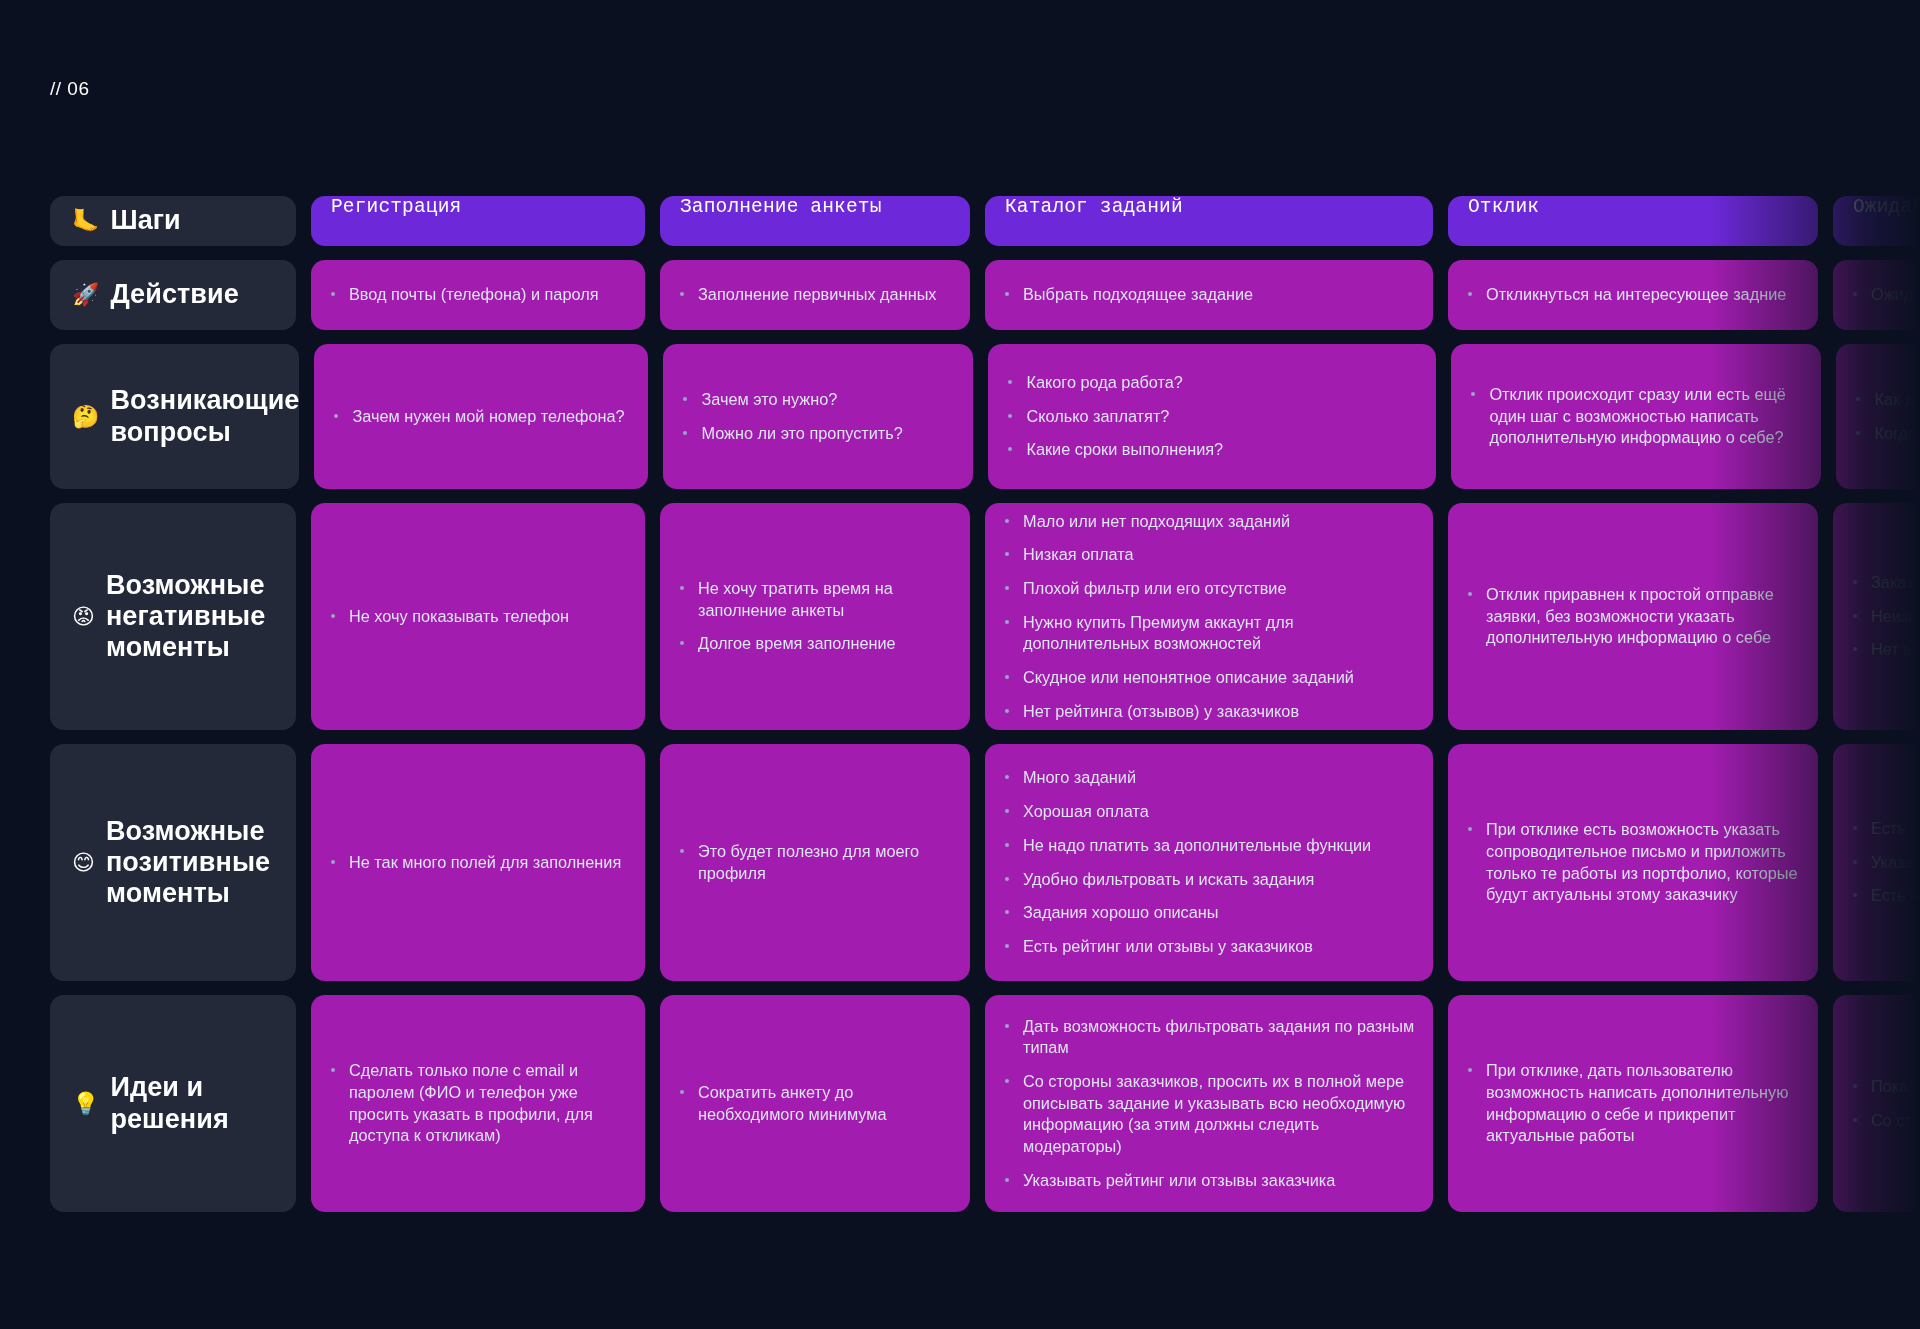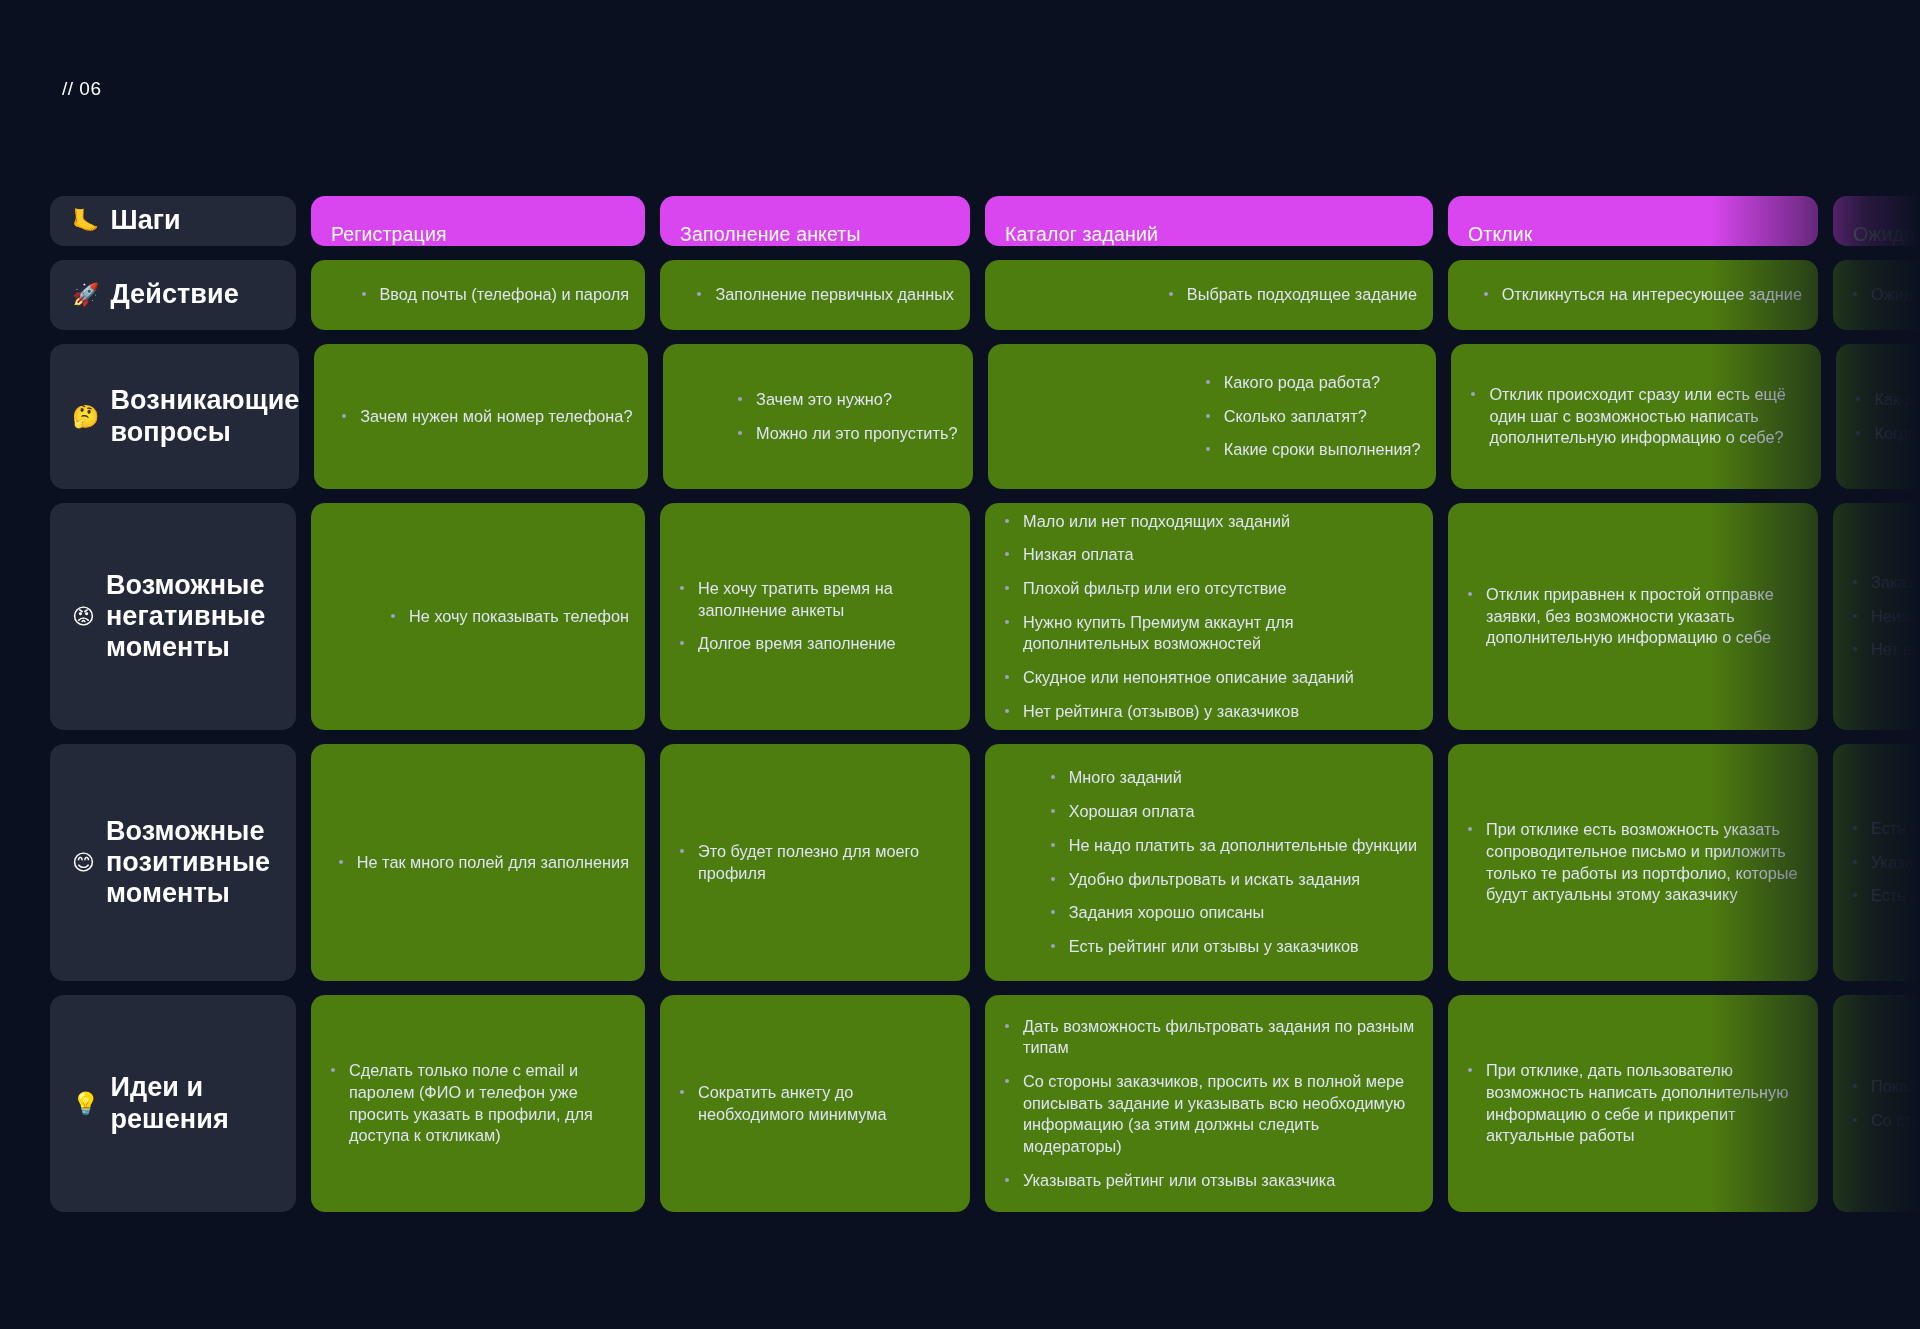--- a/index.html
+++ b/index.html
@@ -15,21 +15,20 @@
     color: #ffffff;
     position: relative;
   }
 
   
   .page-header {
     position: absolute;
     top: 0; left: 0;
     width: 1851px;
     height: 140px;
-    margin-left: 12px;
   }
   .page-number {
     position: absolute;
     left: 50px;
     top: 78px;
     font-size: 19px;
     letter-spacing: 0.5px;
     color: #ffffff;
     white-space: nowrap;
   }
@@ -64,23 +63,22 @@
   .col-label  { flex: 0 0 246px; }
   .col-c0     { flex: 0 0 334px; }
   .col-c1     { flex: 0 0 310px; }
   .col-c2     { flex: 0 0 448px; }
   .col-c3     { flex: 0 0 370px; }
   .col-c4     { flex: 0 0 190px; }
 
   .card {
     box-sizing: border-box;
     border-radius: 14px;
-    background: #4d7c0f;
+    background: #a21caf;
     position: relative;
-    align-items: flex-end;
   }
 
   
   .label-card {
     background: #232938;
     display: flex;
     align-items: center;
     padding: 0 0 0 22px;
   }
   .label-emoji {
@@ -93,24 +91,25 @@
   .label-text {
     font-size: 27px;
     font-weight: bold;
     line-height: 1.16;
     color: #ffffff;
     letter-spacing: 0.1px;
   }
 
   
   .stage-card {
-    background: #d946ef;
+    background: #6d28d9;
     display: flex;
-    align-items: flex-end;
+    align-items: flex-start;
     padding: 0 20px;
+    font-family: Liberation Mono, monospace;
   }
   .stage-text {
     font-size: 19.5px;
     color: #ffffff;
     white-space: nowrap;
     letter-spacing: 0.15px;
   }
 
   
   .content-card {

